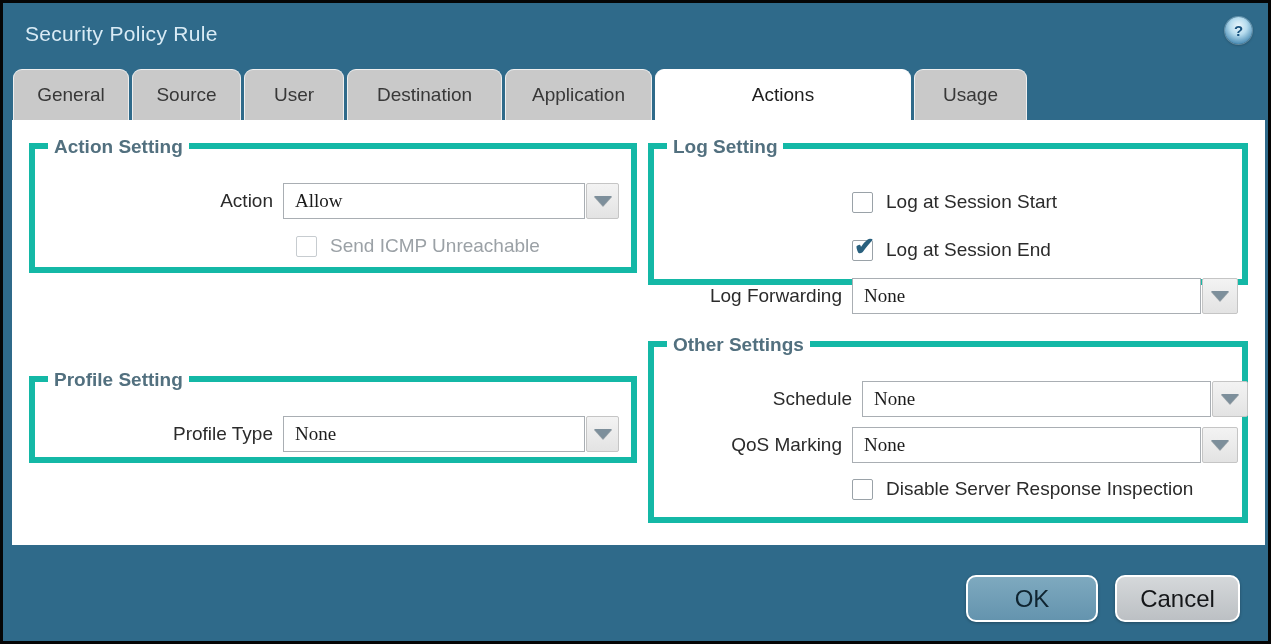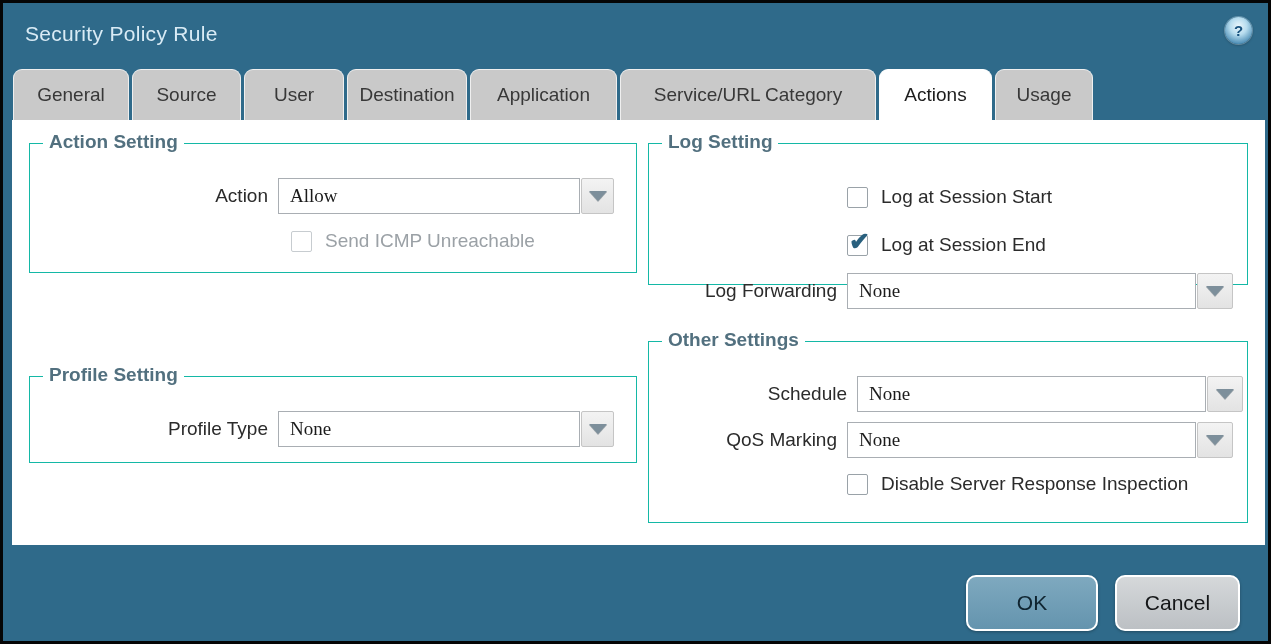--- a/index.html
+++ b/index.html
@@ -38,40 +38,40 @@
     background: #c9c9c9;
     border: 1px solid #efefef; border-bottom: none;
     border-radius: 9px 9px 0 0;
     display: flex; align-items: center; justify-content: center;
     font-size: 19px; color: #383838;
     cursor: pointer;
   }
   .tab:nth-child(1) { width: 116px; }
   .tab:nth-child(2) { width: 109px; }
   .tab:nth-child(3) { width: 100px;  }
-  .tab:nth-child(4) { width: 120px; }
+  .tab:nth-child(4) { width: 155px; }
   .tab:nth-child(5) { width: 147px; }
   .tab:nth-child(6) { width: 256px; }
   .tab:nth-child(7) { width: 113px; }
   .tab:nth-child(8) { width: 98px;  }
   .tab.active {
     background: #ffffff; color: #1d1d1d;
     border-color: #ffffff;
     position: relative; z-index: 2;
   }
   
   .panel {
     position: absolute; left: 9px; top: 117px;
     width: 1253px; height: 425px;
     background: #ffffff;
     z-index: 1;
   }
   .group {
     position: absolute;
-    border: 1px solid #14b8a6;
+    border: 6px solid #14b8a6;
     background: #ffffff;
   }
   .legend {
     position: absolute; top: -13px; left: 13px;
     background: #ffffff; padding: 0 6px;
     font-size: 19px; font-weight: bold; color: #52707f;
     white-space: nowrap;
   }
   #fs-action  { left: 17px;  top: 23px;  width: 608px; height: 130px; }
   #fs-profile { left: 17px;  top: 256px; width: 608px; height: 87px;  }
@@ -126,23 +126,23 @@
   .cb.disabled { border-color: #c7ccd0; cursor: default; }
   .cb-lbl { font-size: 19px; color: #2b2b2b; margin-left: 13px; white-space: nowrap; }
   .cb-lbl.disabled { color: #9ba1a6; }
 
   
   .footer {
     position: absolute; top: 572px; left: 963px;
     display: flex; gap: 17px;
   }
   .btn {
-    height: 56px; border: 2px solid #ffffff; border-radius: 10px;
+    height: 47px; border: 2px solid #ffffff; border-radius: 10px;
     font-family: "Liberation Sans", sans-serif;
-    font-size: 21px; color: #0f2430;
+    font-size: 24px; color: #0f2430;
     display: flex; align-items: center; justify-content: center;
     cursor: pointer;
     box-shadow: 0 1px 3px rgba(0,0,0,0.3);
   }
   .btn-ok { width: 132px; background: linear-gradient(#7ea9bf, #6494ae); }
   .btn-cancel { width: 125px; background: linear-gradient(#d5d8da, #bcc0c4); color: #141618; }
 </style>
 </head>
 <body>
 
@@ -162,23 +162,20 @@
       </div>
     <div class="tab">
         <span>User</span>
       </div>
     <div class="tab">
         <span>Destination</span>
       </div>
     <div class="tab">
         <span>Application</span>
       </div>
-    <div class="tab">
-        <span>Service/URL Category</span>
-      </div>
     <div class="tab active">
         <span>Actions</span>
       </div>
     <div class="tab">
         <span>Usage</span>
       </div>
   </div>
 
   <div class="panel">
 

